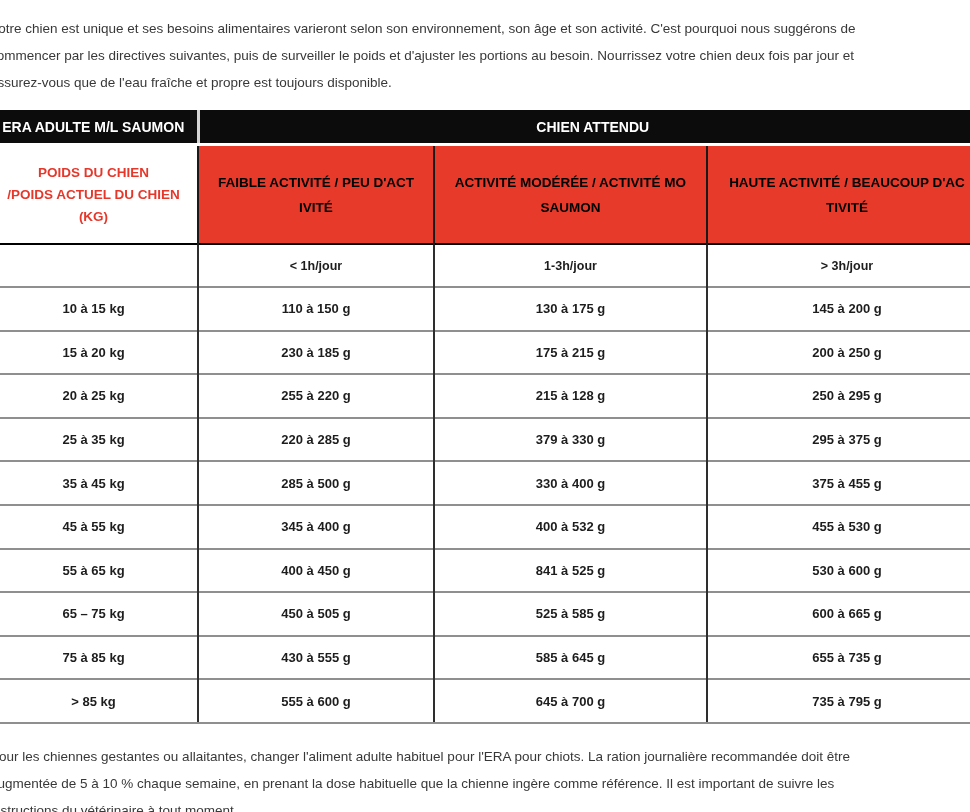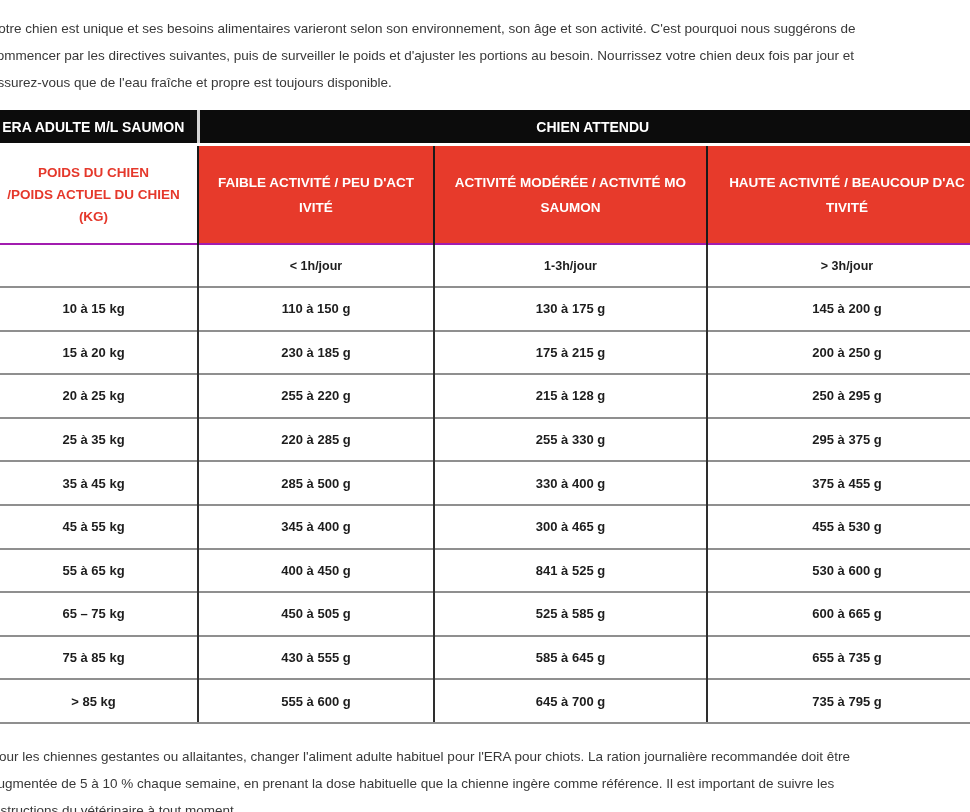--- a/index.html
+++ b/index.html
@@ -57,34 +57,34 @@
   td.weighthead {
     background: #ffffff;
     color: #e5382b;
     font-weight: bold;
     font-size: 13.5px;
     line-height: 22px;
     white-space: nowrap;
   }
   td.redcell {
     background: #e73a2b;
-    color: #ffffff;
+    color: #000000;
     font-weight: bold;
     font-size: 13.5px;
     line-height: 25px;
     border-left: 2px solid #1a1a1a;
     white-space: nowrap;
   }
   
   tr.r-dur td {
     height: 41px;
     font-weight: bold;
     font-size: 12.5px;
     color: #1d1d1d;
-    border-top: 2px solid #a21caf;
+    border-top: 2px solid #000000;
     background: #ffffff;
     border-radius: 19px;
   }
   tr.r-dur td.bl, tr.r-data td.bl { border-left: 2px solid #2e2e2e; }
   
   tr.r-data td {
     height: 41.6px;
     font-weight: bold;
     font-size: 13px;
     color: #1d1d1d;
@@ -161,33 +161,33 @@
       </tr>
       <tr class="r-data">
         <td>20 à 25 kg</td>
         <td class="bl">255 à 220 g</td>
         <td class="bl">215 à 128 g</td>
         <td class="bl">250 à 295 g</td>
       </tr>
       <tr class="r-data">
         <td>25 à 35 kg</td>
         <td class="bl">220 à 285 g</td>
-        <td class="bl">255 à 330 g</td>
+        <td class="bl">379 à 330 g</td>
         <td class="bl">295 à 375 g</td>
       </tr>
       <tr class="r-data">
         <td>35 à 45 kg</td>
         <td class="bl">285 à 500 g</td>
         <td class="bl">330 à 400 g</td>
         <td class="bl">375 à 455 g</td>
       </tr>
       <tr class="r-data">
         <td>45 à 55 kg</td>
         <td class="bl">345 à 400 g</td>
-        <td class="bl">300 à 465 g</td>
+        <td class="bl">400 à 532 g</td>
         <td class="bl">455 à 530 g</td>
       </tr>
       <tr class="r-data">
         <td>55 à 65 kg</td>
         <td class="bl">400 à 450 g</td>
         <td class="bl">841 à 525 g</td>
         <td class="bl">530 à 600 g</td>
       </tr>
       <tr class="r-data">
         <td>65 – 75 kg</td>

